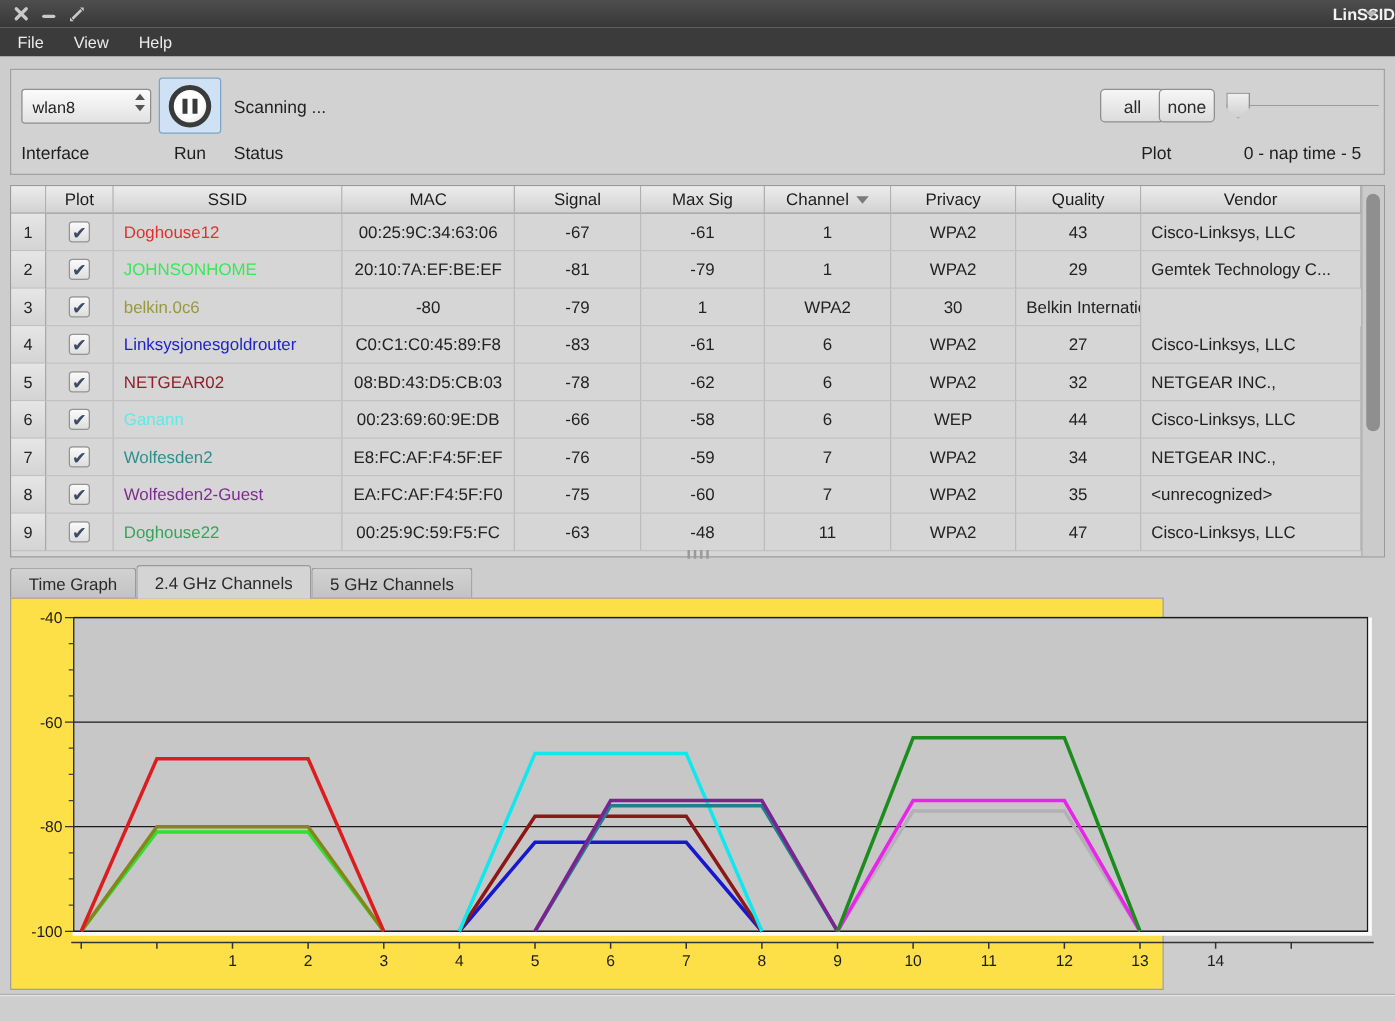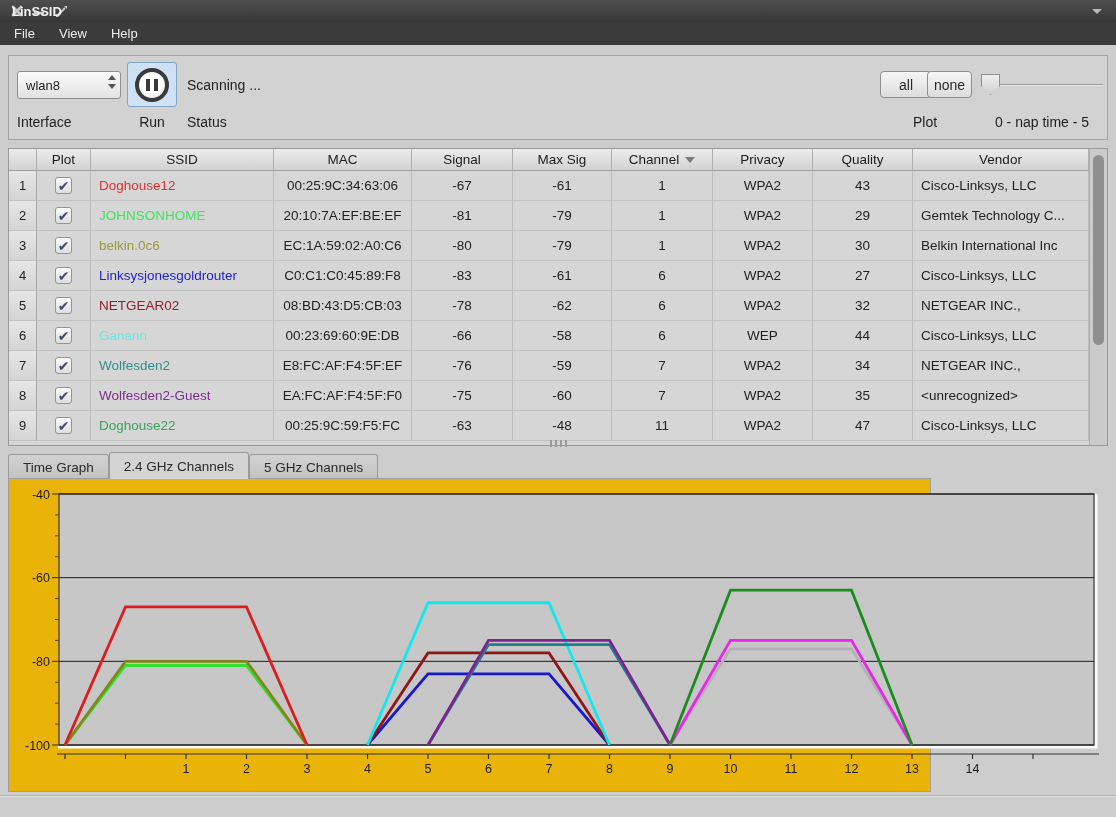--- a/index.html
+++ b/index.html
@@ -4,21 +4,21 @@
 <style>
   * { margin:0; padding:0; box-sizing:border-box; }
   html,body { width:1116px; height:817px; overflow:hidden; }
   body { font-family:"Liberation Sans","DejaVu Sans",sans-serif; background:#cdcdcd; position:relative; font-size:13px; color:#222; }
 
   
   .titlebar { position:absolute; left:0; top:0; width:1116px; height:22px;
     background:linear-gradient(#4e4e4e,#373737); display:flex; align-items:center; }
   .winbtns { display:flex; gap:8px; margin-left:10px; align-items:center; }
   .winbtn { width:14px; height:14px; display:flex; align-items:center; justify-content:center; cursor:pointer; }
-  .wtitle { position:absolute; left:12px; right:0; text-align:left; color:#f2f2f2; font-weight:bold; font-size:13px; pointer-events:none; }
+  .wtitle { position:absolute; left:12px; right:0; text-align:right; color:#f2f2f2; font-weight:bold; font-size:13px; pointer-events:none; }
   .tb-caret { position:absolute; right:14px; top:9px; width:0; height:0;
     border-left:5px solid transparent; border-right:5px solid transparent; border-top:5px solid #b9b9b9; }
 
   
   .menubar { position:absolute; left:0; top:22px; width:1116px; height:23px; background:#3b3b3b;
     display:flex; align-items:center; color:#ececec; }
   .menuitem { padding:3px 10px; margin-left:4px; cursor:pointer; }
 
   
   .toolbox { position:absolute; left:8px; top:55px; width:1100px; height:85px;
@@ -66,21 +66,21 @@
   .splitter i { width:2px; height:7px; background:#9a9a9a; }
 
   
   .tabbar { position:absolute; left:8px; top:452px; height:27px; display:flex; align-items:flex-end; }
   .tab { height:25px; padding:0 14px; background:linear-gradient(#d2d2d2,#c2c2c2); border:1px solid #9a9a9a;
     border-bottom:none; display:flex; align-items:center; font-size:13.5px; color:#2a2a2a; cursor:pointer; border-radius:3px 3px 0 0; }
   .tab.active { height:27px; background:#d4d4d4; position:relative; z-index:2; }
 
   
   .chartbox { position:absolute; left:8px; top:478px; width:923px; height:314px;
-    background:#eab308; border:1px solid #9f9f9f; }
+    background:#fde047; border:1px solid #9f9f9f; }
   .chartbox svg { position:absolute; left:0; top:0; }
 
   
   .statusbar { position:absolute; left:0; top:795px; width:1116px; height:22px;
     background:#cecece; border-top:1px solid #b0b0b0; box-shadow:inset 0 1px 0 #e2e2e2; }
 </style>
 </head>
 <body>
 
 <div class="titlebar">
@@ -202,21 +202,20 @@
         <div class="td ">WPA2</div>
         <div class="td ">29</div>
         <div class="td left">Gemtek Technology C...</div>
       </div>
       <div class="trow tgrid">
         <div class="td numcol">3</div>
         <div class="td ">
           <span class="checkbox">✔</span>
         </div>
         <div class="td left" style="color: rgb(153, 153, 61);">belkin.0c6</div>
-        <div class="td ">EC:1A:59:02:A0:C6</div>
         <div class="td ">-80</div>
         <div class="td ">-79</div>
         <div class="td ">1</div>
         <div class="td ">WPA2</div>
         <div class="td ">30</div>
         <div class="td left">Belkin International Inc</div>
       </div>
       <div class="trow tgrid">
         <div class="td numcol">4</div>
         <div class="td ">

